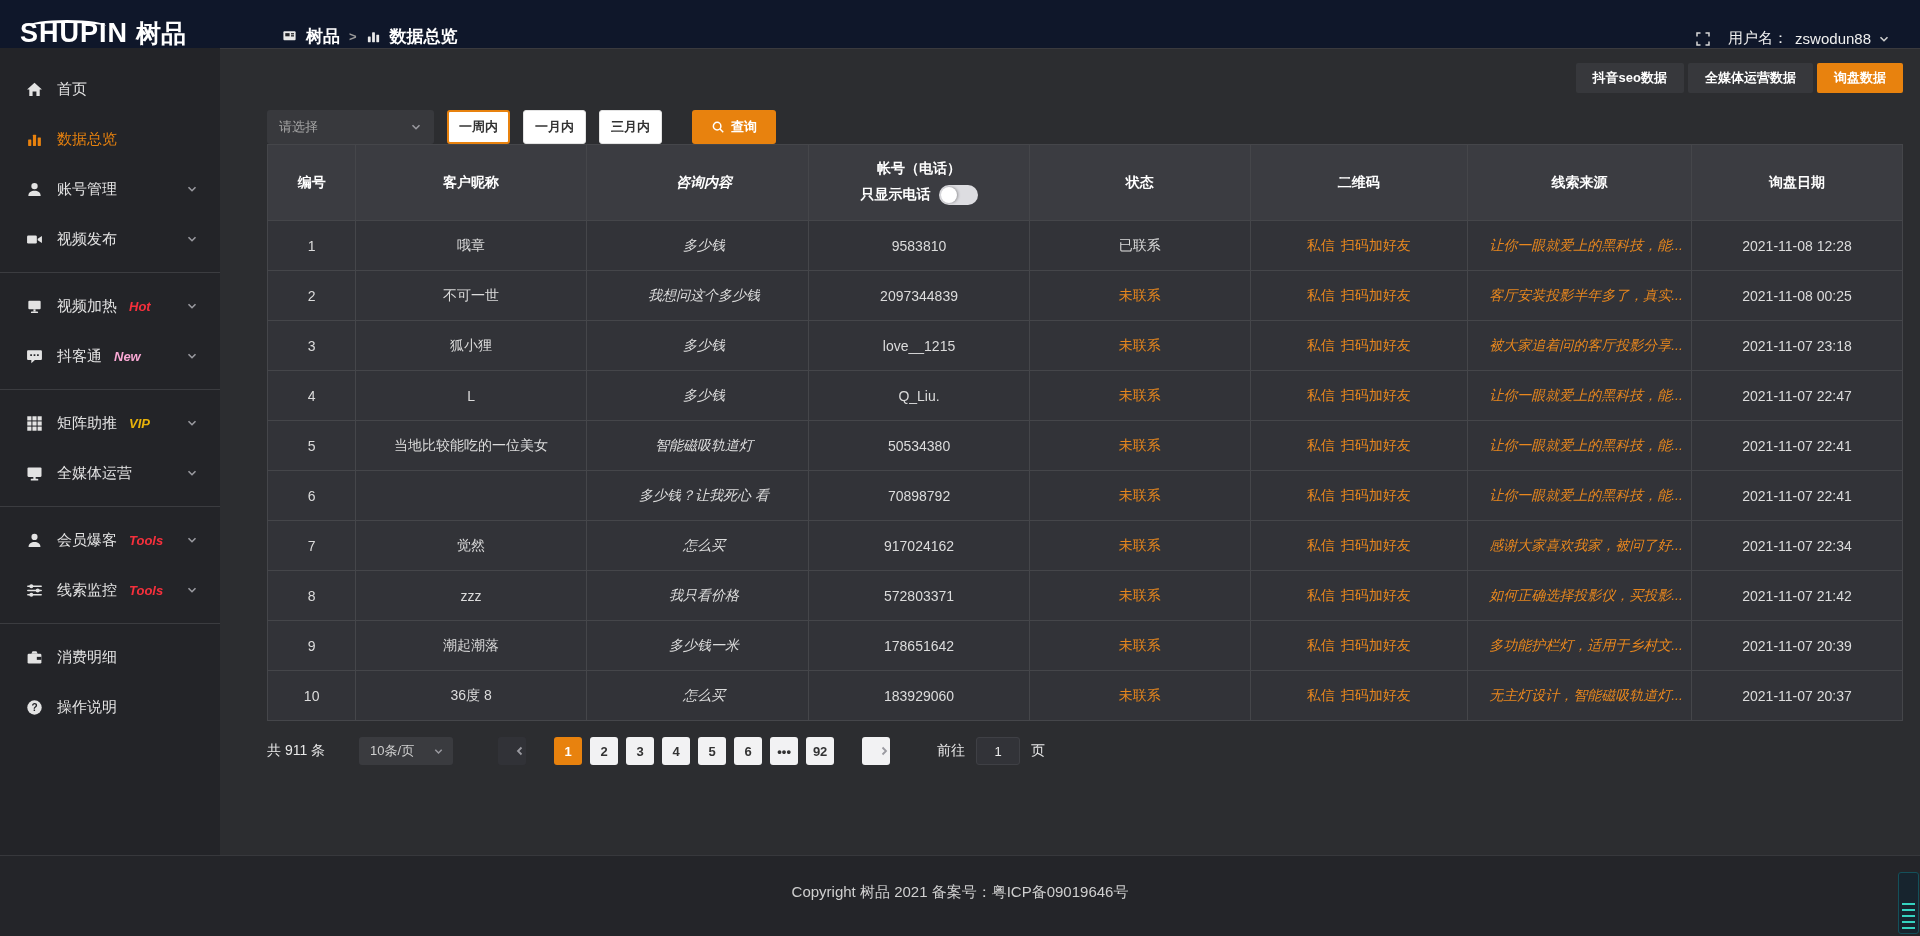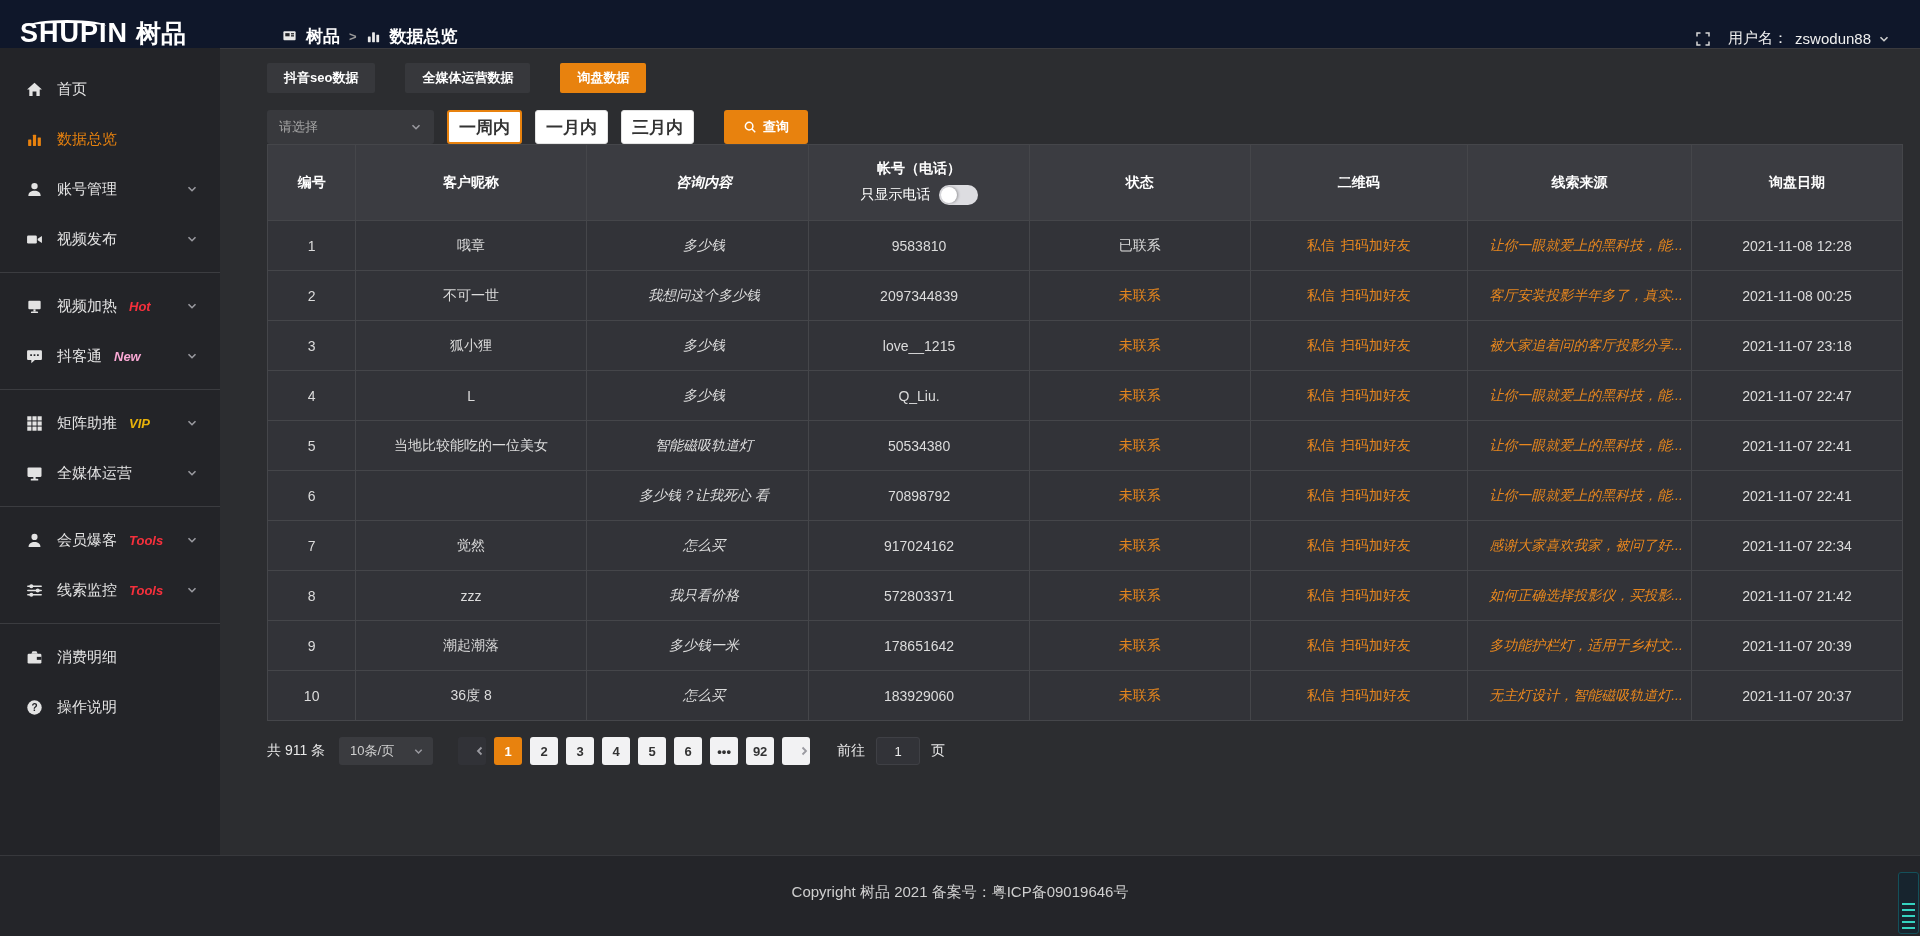--- a/index.html
+++ b/index.html
@@ -29,50 +29,50 @@
   .side-item .icon svg { width:100%; height:100%; }
   .side-item.active { color:#e8820e; }
   .badge { font-style:italic; font-weight:bold; font-size:13px; margin-left:12px; }
   .chev { margin-left:auto; width:12px; height:12px; color:#9a9aa0; }
   .chev svg { width:100%; height:100%; }
   .side-divider { height:1px; background:#3b3c40; margin:8px 0; }
 
   .main { flex:1; background:#2c2d30; border-top:1px solid #3a3a3e; padding:14px 17px 0 47px; }
 
   
-  .tabs { display:flex; gap:30px; }
+  .tabs { display:flex; gap:4px;justify-content:flex-end; }
   .tab { height:30px; padding:0 17px; background:#37383c; border-radius:2px; color:#fff; font-size:13px; font-weight:bold; display:flex; align-items:center; cursor:pointer; }
   .tab.active { background:#e8820e; }
 
   
   .filters { margin-top:17px; display:flex; align-items:center; }
   .select { width:167px; height:34px; background:#38393d; border-radius:3px; padding:0 12px; display:flex; align-items:center; font-size:13px; color:#a6a6a6; cursor:pointer; }
   .select .chev { width:12px; height:12px; }
-  .range-btn { height:34px; min-width:63px; padding:0 10px; background:#fff; border-radius:3px; color:#333; font-size:17px; font-weight:bold; display:flex; align-items:center; justify-content:center; margin-left:13px; cursor:pointer; border:1px solid #e3e3e3; }
+  .range-btn { height:34px; min-width:63px; padding:0 10px; background:#fff; border-radius:3px; color:#333; font-size:13px; font-weight:bold; display:flex; align-items:center; justify-content:center; margin-left:13px; cursor:pointer; border:1px solid #e3e3e3; }
   .range-btn.active { border:2px solid #e8820e; }
   .search-btn { height:34px; padding:0 19px; margin-left:30px; background:#e8820e; border-radius:3px; color:#fff; font-size:13px; font-weight:bold; display:flex; align-items:center; gap:6px; cursor:pointer; }
   .search-btn .icon { width:14px; height:14px; }
 
   
   table.data-table { width:100%; border-collapse:collapse; table-layout:fixed; }
   .data-table th, .data-table td { border:1px solid #45464a; }
   .data-table thead th { height:76px; background:#3b3c41; color:#fff; font-size:14px; font-weight:bold; text-align:center; }
   .data-table tbody td { height:50px; background:#323338; color:#dcdcdc; font-size:14px; text-align:center; }
   td.al-left, th.al-left { text-align:left; padding-left:13px;font-style:italic; }
   .cell-date { color:#f2f2f2; }
   .orange { color:#e8871e; }
   .qr-link { color:#e8871e; cursor:pointer; }
   .qr-link + .qr-link { margin-left:6px; }
   .source-link { color:#e8871e; cursor:pointer; }
-  .th-sub { margin-top:7px; display:flex; align-items:center; justify-content:center; font-weight:normal; }
+  .th-sub { margin-top:7px; display:flex; align-items:center; justify-content:center; font-weight:bold; }
   .toggle { width:39px; height:20px; border-radius:10px; background:#dddde1; position:relative; margin-left:8px; display:inline-block; cursor:pointer; }
   .toggle::after { content:""; position:absolute; left:2px; top:2px; width:16px; height:16px; border-radius:50%; background:#fff; box-shadow:1px 0 3px rgba(0,0,0,.35); }
 
   
-  .pagination { margin-top:16px; display:flex; align-items:center; font-size:14px; color:#e8e8e8; }
+  .pagination { margin-top:16px; display:flex; align-items:center; font-size:14px; color:#e8e8e8;gap:20px; }
   .page-size { width:94px; height:28px; margin-left:14px; background:#3a3b3f; border-radius:3px; padding:0 9px 0 11px; display:flex; align-items:center; font-size:13px; color:#cfcfcf; cursor:pointer; }
   .page-size .chev { width:11px; height:11px; }
   .pg-btn { min-width:28px; height:28px; margin-left:8px; border-radius:3px; display:flex; align-items:center; justify-content:center; font-size:13px; font-weight:bold; cursor:pointer; }
   .pg-prev { background:#313237; color:#909094; margin-left:25px; }
   .pg-num, .pg-next { background:#f2f2f3; color:#333; }
   .pg-num.active { background:#e8820e; color:#fff; }
   .pg-btn .chev { width:12px; height:12px; }
   .goto { margin-left:27px; display:flex; align-items:center; gap:11px; }
   .goto-input { width:44px; height:28px; background:#323338; border:1px solid #3f4045; border-radius:3px; color:#ececec; text-align:center; font-size:13px; font-family:inherit; }
 

